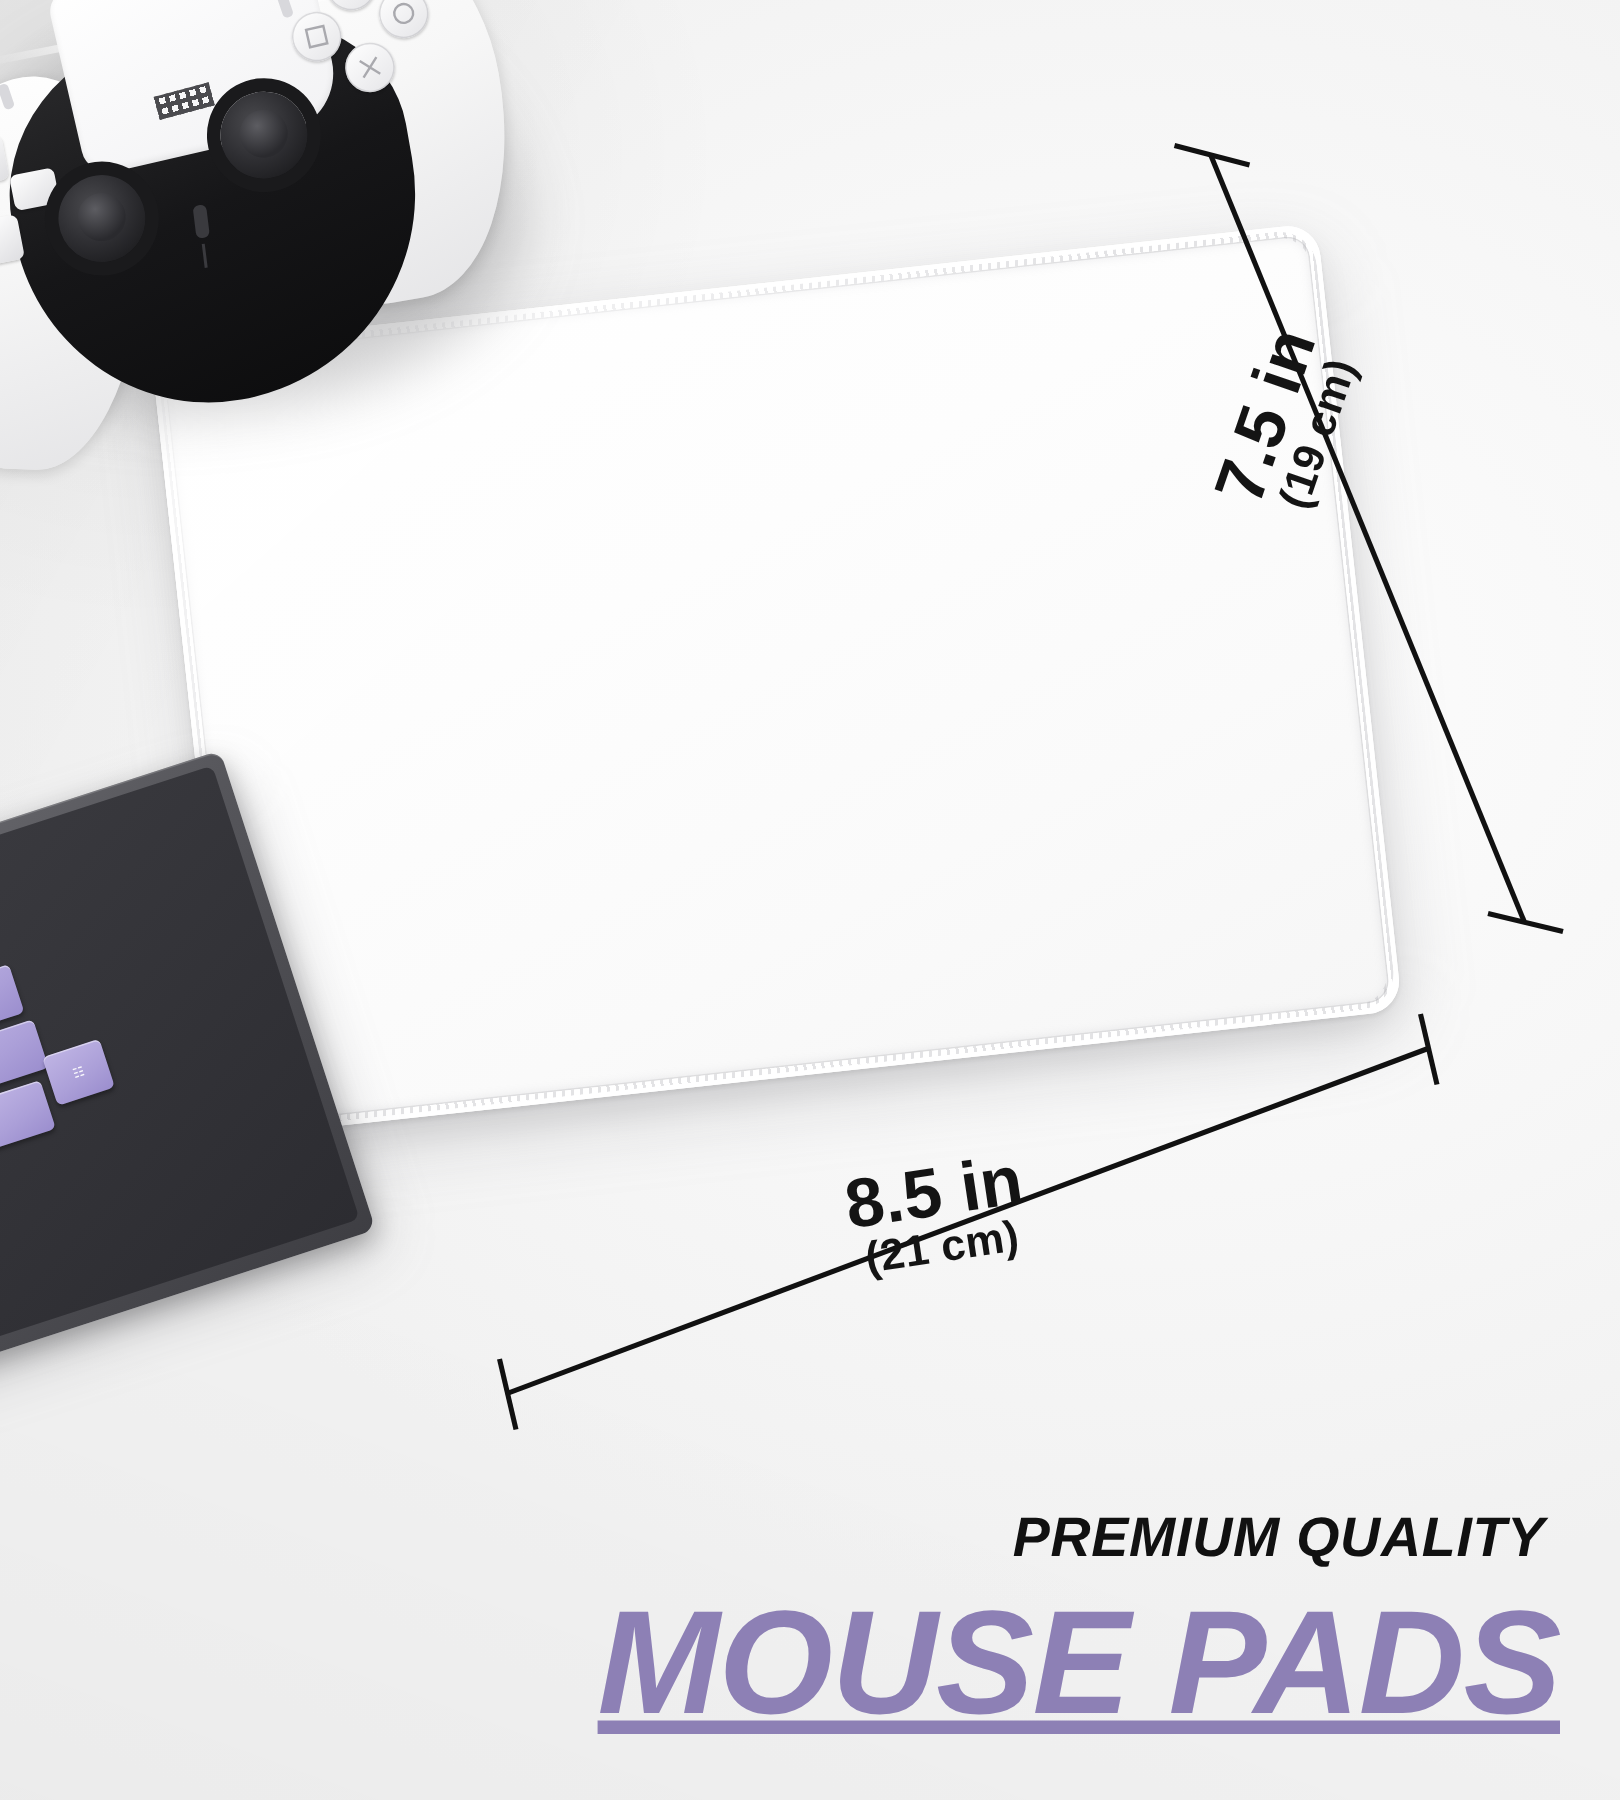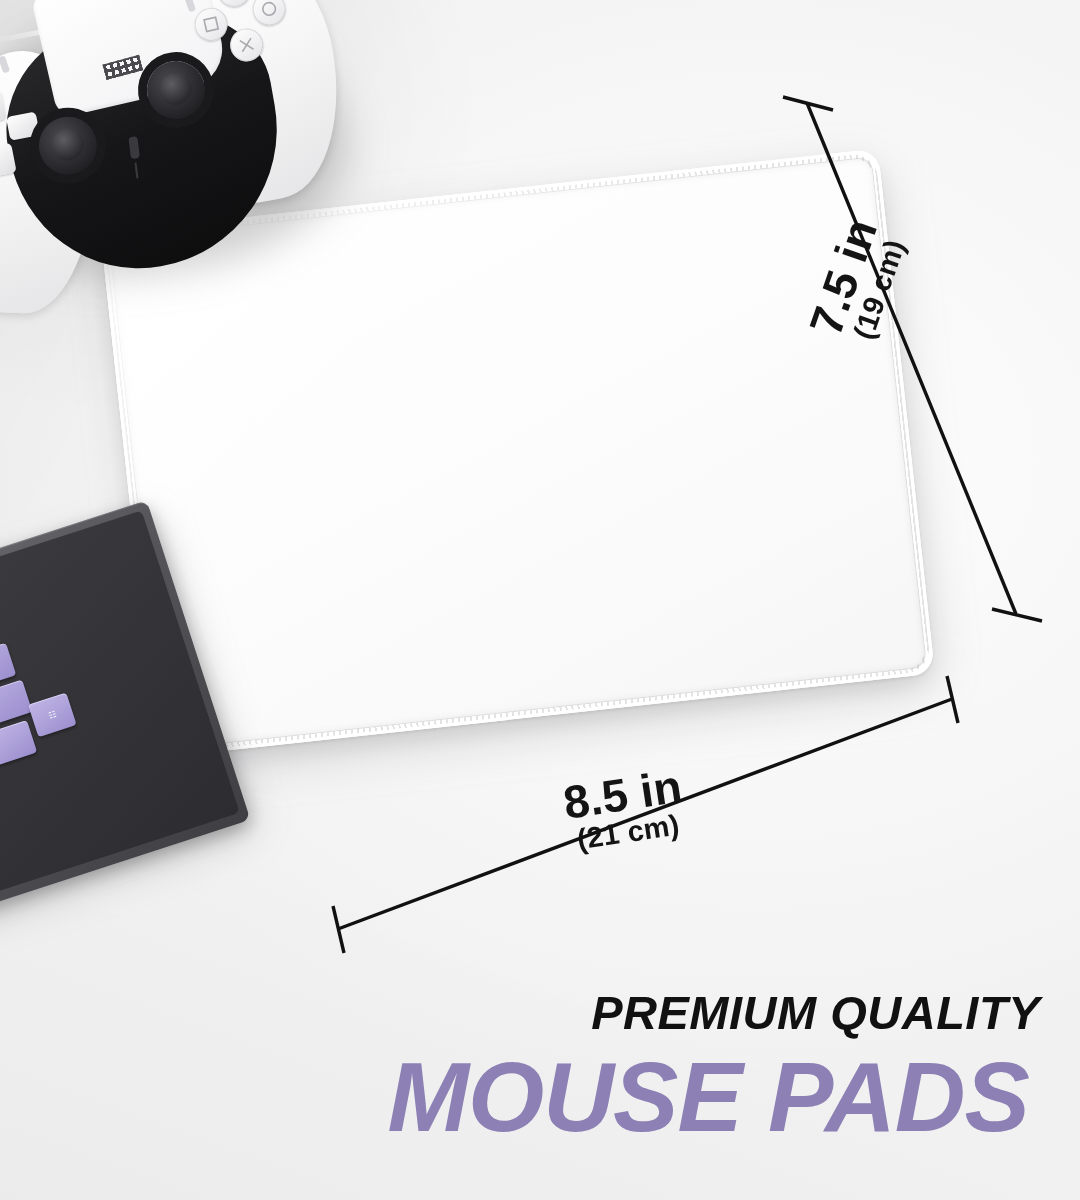--- a/index.html
+++ b/index.html
@@ -57,24 +57,24 @@
   .dim-label{position:absolute;color:#141414;font-weight:bold;
     font-family:"Liberation Sans", sans-serif;white-space:nowrap;letter-spacing:.2px;}
   .dim-in{font-size:46px;line-height:46px;}
   .dim-cm{font-size:29px;line-height:30px;font-weight:bold;}
   #dim-v{left:838px;top:300px;transform:rotate(-71deg);transform-origin:0 50%;text-align:center;}
   #dim-h{left:566px;top:780px;transform:rotate(-8.5deg);transform-origin:0 50%;text-align:center;}
   #dim-v .dim-cm,#dim-h .dim-cm{display:block;}
 
   
   .headline{position:absolute;left:0;right:0;bottom:44px;text-align:right;padding-right:40px;}
-  .kicker{font-size:47px;font-weight:bold;font-style:italic;color:#111111;
-    letter-spacing:.5px;line-height:50px;margin:0;white-space:nowrap;}
+  .kicker{font-size:37px;font-weight:bold;font-style:italic;color:#111111;
+    letter-spacing:.5px;line-height:50px;margin:10px;white-space:nowrap;}
   .maintitle{font-size:98px;font-weight:bold;font-style:italic;color:#8d80b5;
-    letter-spacing:-1px;line-height:96px;margin:11px;white-space:nowrap;}
+    letter-spacing:-1px;line-height:96px;margin:0;white-space:nowrap;text-decoration:underline;}
 
   
   .pad-ctrl{position:absolute;left:-64px;top:-36px;width:440px;height:370px;
     transform:rotate(-7deg);}
   .ctrl-shadow{position:absolute;left:18px;top:44px;width:392px;height:262px;
     border-radius:50% 50% 46% 46%/60% 60% 40% 40%;
     background:rgba(110,110,115,.34);filter:blur(20px);}
   .ctrl-body{position:absolute;left:0;top:0;width:440px;height:340px;}
   .grip{position:absolute;border-radius:50% 50% 44% 44%/46% 46% 54% 54%;
     background:linear-gradient(160deg,#ffffff 0%,#f7f7f7 45%,#e4e4e6 100%);

